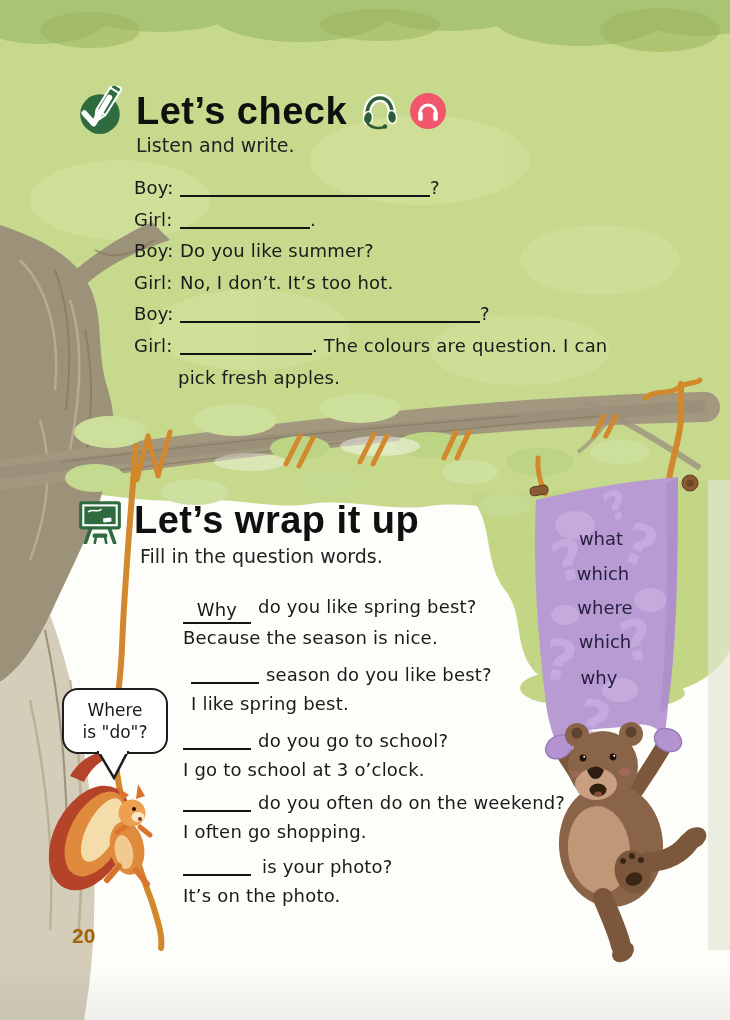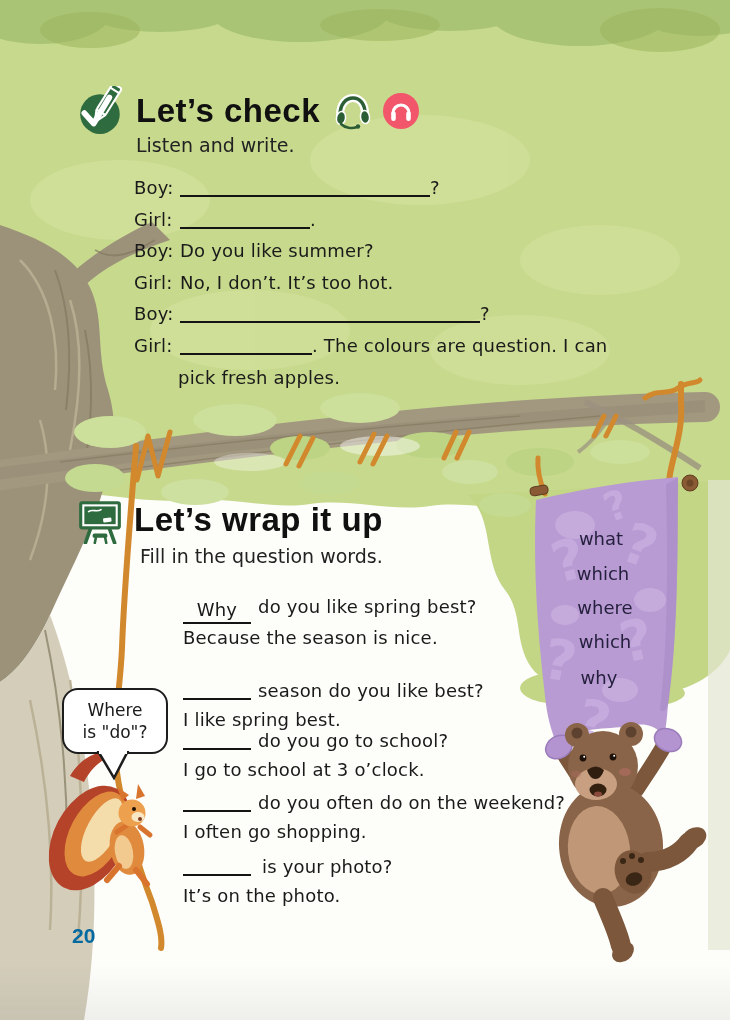--- a/index.html
+++ b/index.html
@@ -2,21 +2,21 @@
 <html><head>
 <meta charset="utf-8">
 <style>
   html,body{margin:0;padding:0;}
   .page{position:relative;width:730px;height:1020px;background:#fdfdfa;overflow:hidden;
         font-family:"DejaVu Sans",sans-serif;color:#1a1a1a;}
   .scene{position:absolute;left:0;top:0;z-index:1;pointer-events:none;}
   .overlay{position:absolute;z-index:2;}
   
   .hrow{display:flex;align-items:center;gap:10px;}
-  .htitle{font-family:"Liberation Sans",sans-serif;font-weight:800;font-size:33px;
+  .htitle{font-family:"Liberation Sans",sans-serif;font-weight:800;font-size:38px;
           letter-spacing:.5px;color:#101010;white-space:nowrap;}
   .subtitle{font-size:19px;color:#222;}
   
   .dialogue{position:absolute;left:134px;top:172px;z-index:2;width:480px;font-size:18px;letter-spacing:.2px;}
   .drow{height:31.6px;line-height:31.6px;white-space:nowrap;}
   .spk{display:inline-block;width:46px;}
   .blank{display:inline-block;border-bottom:2.3px solid #141414;height:20px;vertical-align:-3px;}
   .b250{width:250px;} .b130{width:130px;} .b300{width:300px;} .b132{width:132px;}
   .cont{padding-left:44px;}
   
@@ -26,21 +26,21 @@
   .ans{display:inline-block;min-width:64px;border-bottom:2.3px solid #141414;text-align:center;
        height:24px;line-height:24px;vertical-align:-3px;margin-right:7px;padding:0 2px;}
   
   .bword{position:absolute;z-index:2;transform:translateX(-50%);font-size:18px;color:#241f3d;white-space:nowrap;}
   
   .bubble{position:absolute;left:62px;top:688px;width:106px;height:66px;background:#fff;
           border:2.5px solid #1d1d1d;border-radius:16px;z-index:3;text-align:center;
           font-size:17px;line-height:22px;padding-top:9px;box-sizing:border-box;}
   .bubble-tail{position:absolute;left:92px;top:751px;z-index:3;}
   .pagenum{position:absolute;left:72px;top:924px;z-index:2;font-size:21px;font-weight:bold;
-           font-family:"Liberation Sans",sans-serif;color:#0369a1;}
+           font-family:"Liberation Sans",sans-serif;color:#a16207;}
   .page-shade{position:absolute;left:0;bottom:0;width:730px;height:55px;z-index:4;pointer-events:none;
               background:linear-gradient(to bottom,rgba(0,0,0,0),rgba(110,110,110,.10));}
 </style>
 </head>
 <body>
 
 <div class="page">
 
   <svg class="scene" width="730" height="1020" viewBox="0 0 730 1020">
 
@@ -276,21 +276,21 @@
     </svg>
     <span class="htitle">Let’s wrap it up</span>
   </div>
   <div class="overlay subtitle" style="left:140px;top:545px;">Fill in the question words.</div>
 
   <div class="exercise">
     <div class="exitem" style="top:592px;">
       <div class="exline"><span class="ans">Why</span><span>do you like spring best?</span></div>
       <div class="exline">Because the season is nice.</div>
     </div>
-    <div class="exitem" style="top:674px;">
+    <div class="exitem" style="top:658px;margin-left:8px;">
       <div class="exline"><span class="ans"></span><span>season do you like best?</span></div>
       <div class="exline">I like spring best.</div>
     </div>
     <div class="exitem" style="top:724px;">
       <div class="exline"><span class="ans"></span><span>do you go to school?</span></div>
       <div class="exline">I go to school at 3 o’clock.</div>
     </div>
     <div class="exitem" style="top:786px;">
       <div class="exline"><span class="ans"></span><span>do you often do on the weekend?</span></div>
       <div class="exline">I often go shopping.</div>

